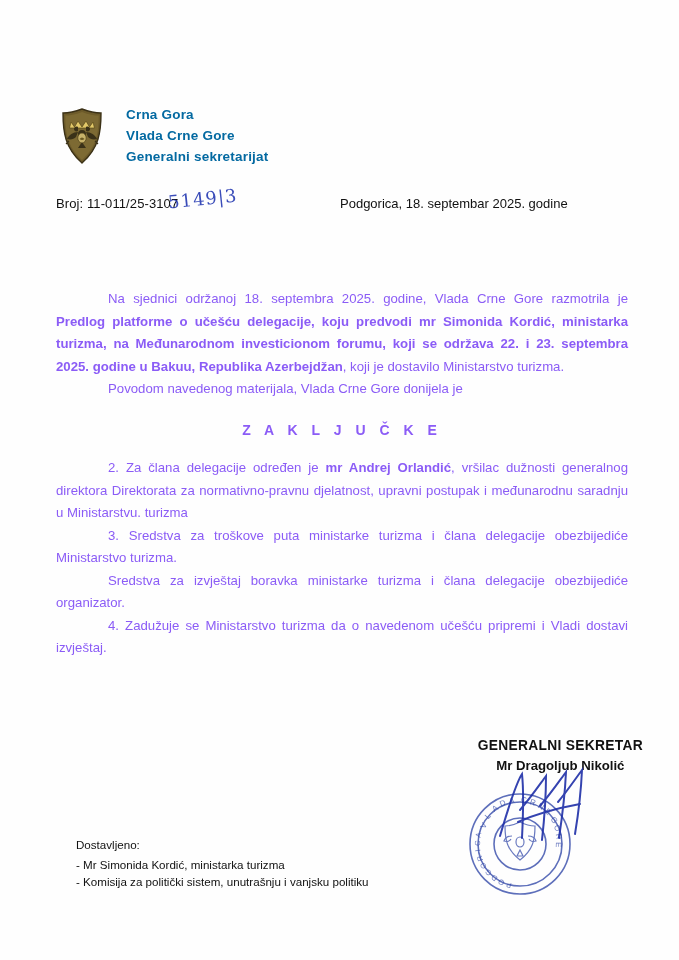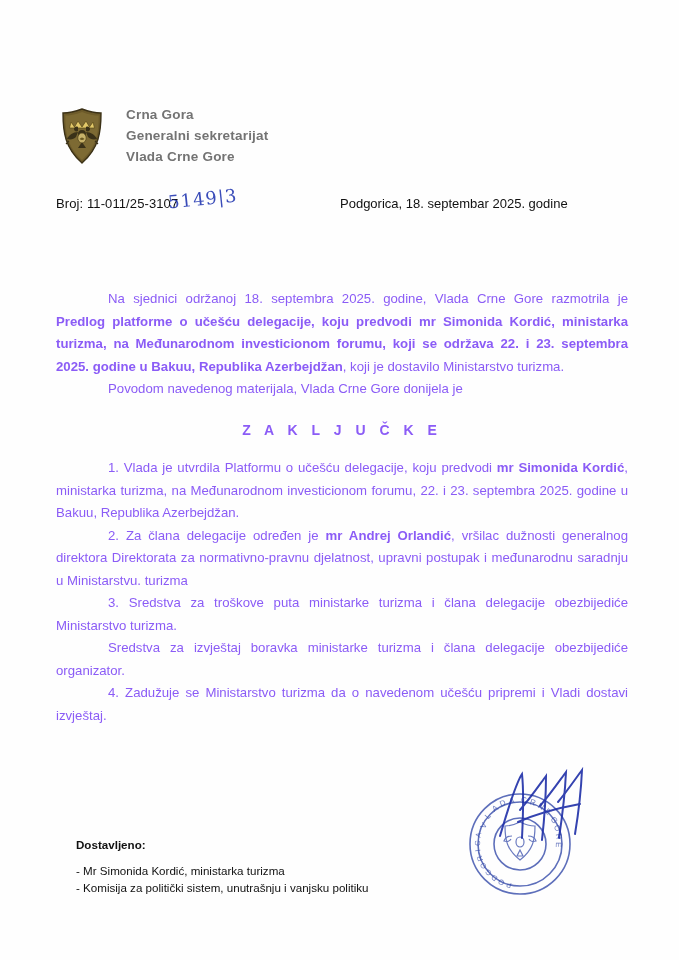--- a/index.html
+++ b/index.html
@@ -36,21 +36,21 @@
     flex: 0 0 auto;
     margin-top: 2px;
   }
   .coat svg { display: block; }
   .header-lines {
     margin-left: 18px;
     font-size: 13.5px;
     font-weight: bold;
     line-height: 21px;
     letter-spacing: 0.2px;
-    color: #737373;
+    color: #0369a1;
   }
 
   
   .refline {
     position: absolute;
     left: 56px;
     top: 196px;
     font-size: 13px;
     color: #111;
   }
@@ -132,22 +132,22 @@
   
   .delivered {
     position: absolute;
     left: 76px;
     top: 836px;
     font-size: 11.6px;
     line-height: 17.5px;
     color: #111;
   }
   .delivered .dtitle {
-    font-weight: bold;
-    margin-bottom: 8px;
+    font-weight: normal;
+    margin-bottom: 2px;
   }
   .delivered ul {
     list-style: none;
     margin: 0;
     padding: 0;
   }
 </style>
 </head>
 <body>
 
@@ -170,51 +170,52 @@
         <path d="M26 36 l-4 6 h8 z" fill="#3a3118"></path>
 
         <ellipse cx="26" cy="32" rx="4.2" ry="5" fill="#c7b26a" stroke="#4a3d17" stroke-width="0.7"></ellipse>
         <path d="M23.5 33 q2.5-3 5 0 q-2.5 2-5 0 z" fill="#6b5a22"></path>
 
         <path d="M13 35 l-3 3 M39 35 l3 3" stroke="#3a3118" stroke-width="1.2" fill="none"></path>
       </svg>
     </div>
     <div class="header-lines">
       <div>Crna Gora</div>
+      <div>Vlada Crne Gore</div>
       <div>Generalni sekretarijat</div>
-      <div>Vlada Crne Gore</div>
     </div>
   </div>
 
   <div class="refline">
     <span class="num">Broj: 11-011/25-3107</span>
   </div>
   <div class="handwrite">5149|3</div>
 
   <div class="placedate">Podgorica, 18. septembar 2025. godine</div>
 
   <div class="body-text">
     <p class="indent">
       <span>Na sjednici održanoj 18. septembra 2025. godine, Vlada Crne Gore razmotrila je </span><span class="bold">Predlog platforme o učešću delegacije, koju predvodi mr Simonida Kordić, ministarka turizma, na Međunarodnom investicionom forumu, koji se održava 22. i 23. septembra 2025. godine u Bakuu, Republika Azerbejdžan</span><span>, koji je dostavilo Ministarstvo turizma.</span>
     </p>
     <p class="indent">Povodom navedenog materijala, Vlada Crne Gore donijela je</p>
 
     <div class="zakljucke">Z A K L J U Č K E</div>
 
-    <p class="indent">
-      <span>1. Vlada je utvrdila Platformu o učešću delegacije, koju predvodi </span><span class="bold">mr Simonida Kordić</span><span>, ministarka turizma, na Međunarodnom investicionom forumu, 22. i 23. septembra 2025. godine u Bakuu, Republika Azerbejdžan.</span>
-    </p>
     <p class="indent">
       <span>2. Za člana delegacije određen je </span><span class="bold">mr Andrej Orlandić</span><span>, vršilac dužnosti generalnog direktora Direktorata za normativno-pravnu djelatnost, upravni postupak i međunarodnu saradnju u Ministarstvu. turizma</span>
     </p>
     <p class="indent">3. Sredstva za troškove puta ministarke turizma i člana delegacije obezbijediće Ministarstvo turizma.</p>
     <p class="indent">Sredstva za izvještaj boravka ministarke turizma i člana delegacije obezbijediće organizator.</p>
     <p class="indent">4. Zadužuje se Ministarstvo turizma da o navedenom učešću pripremi i Vladi dostavi izvještaj.</p>
   </div>
 
+  <div class="signature">
+    <div class="title">GENERALNI SEKRETAR</div>
+    <div class="name">Mr Dragoljub Nikolić</div>
+  </div>
 
   <div class="stamp">
     <svg viewBox="0 0 108 108" width="108" height="108" aria-hidden="true">
       <g fill="none" stroke="#3147a8" stroke-width="1.6" opacity="0.78">
         <circle cx="54" cy="54" r="50"></circle>
         <circle cx="54" cy="54" r="42"></circle>
         <circle cx="54" cy="54" r="26"></circle>
       </g>
       <g fill="#3147a8" opacity="0.72" font-family="Liberation Sans, sans-serif" font-size="8" letter-spacing="1.4">
         <text transform="rotate(-62 54 54)" x="54" y="16" text-anchor="middle">V</text>

